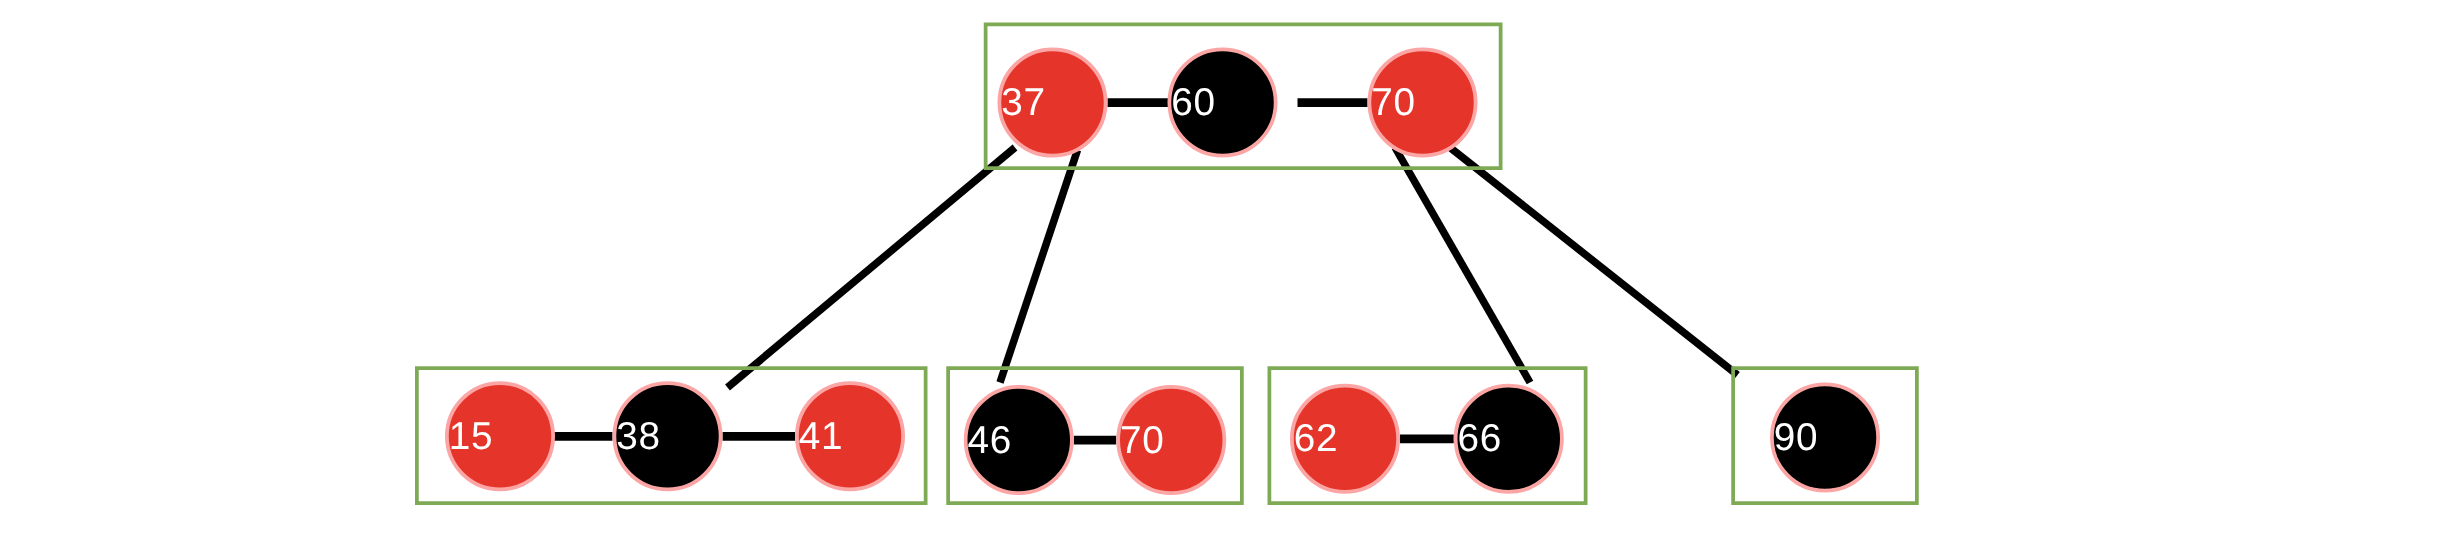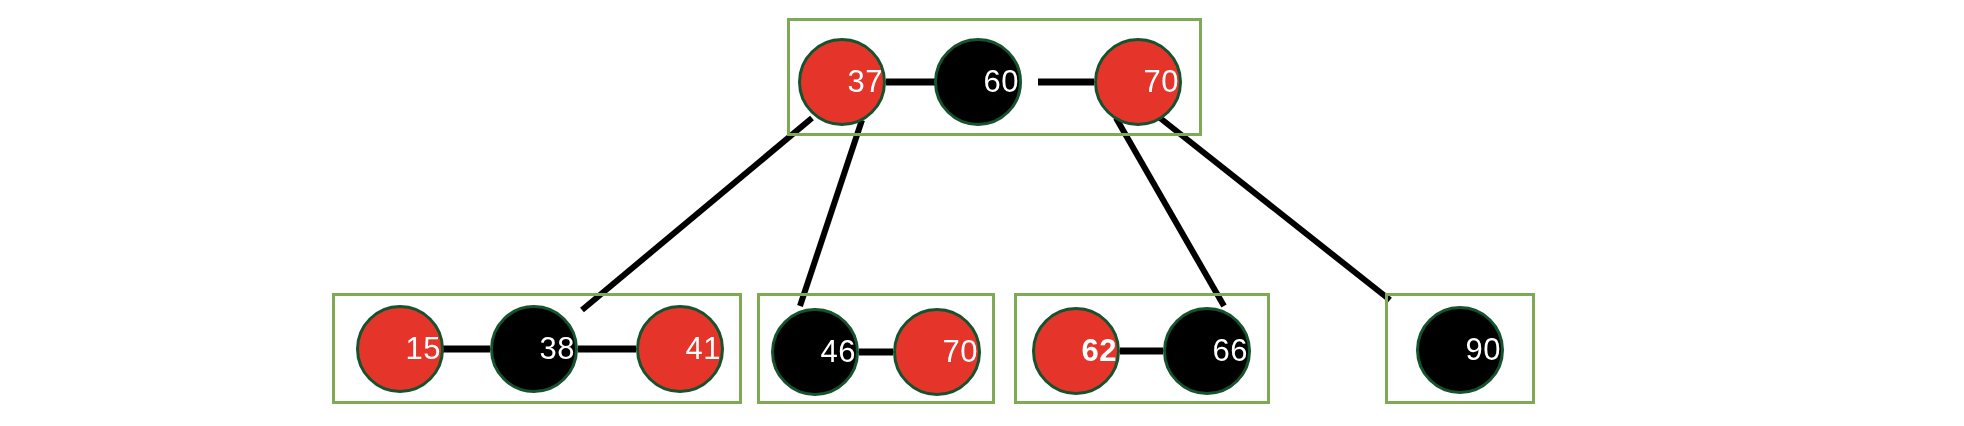--- a/index.html
+++ b/index.html
@@ -29,24 +29,24 @@
   .group-box {
     position: absolute;
     box-sizing: border-box;
     border: 3px solid #7faa55;
     background: transparent;
   }
   .node {
     position: absolute;
     box-sizing: border-box;
     border-radius: 50%;
-    border: 3px solid #14532d;
+    border: 3px solid #fca5a5;
     display: flex;
     align-items: center;
-    justify-content: flex-end;
+    justify-content: flex-start;
     color: #ffffff;
     font-family: "Liberation Sans", sans-serif;
     font-size: 31px;
     font-weight: 400;
     line-height: 1;
     letter-spacing: 0.5px;
     user-select: none;
   }
   .node.red {
     background: #e5352a;
@@ -99,21 +99,21 @@
         <span class="node-label">41</span>
       </div>
       <div class="group-box" style="left: 757px; top: 293px; width: 238px; height: 111px;"></div>
       <div class="node black" style="left: 771px; top: 308px; width: 88px; height: 88px;">
         <span class="node-label">46</span>
       </div>
       <div class="node red" style="left: 893px; top: 308px; width: 88px; height: 88px;">
         <span class="node-label">70</span>
       </div>
       <div class="group-box" style="left: 1014px; top: 293px; width: 256px; height: 111px;"></div>
-      <div class="node red" style="left: 1032px; top: 307px; width: 88px; height: 88px; font-weight: bold;">
+      <div class="node red" style="left: 1032px; top: 307px; width: 88px; height: 88px;">
         <span class="node-label">62</span>
       </div>
       <div class="node black" style="left: 1163px; top: 307px; width: 88px; height: 88px;">
         <span class="node-label">66</span>
       </div>
       <div class="group-box" style="left: 1385px; top: 293px; width: 150px; height: 111px;"></div>
       <div class="node black" style="left: 1416px; top: 306px; width: 88px; height: 88px;">
         <span class="node-label">90</span>
       </div>
     </div>

